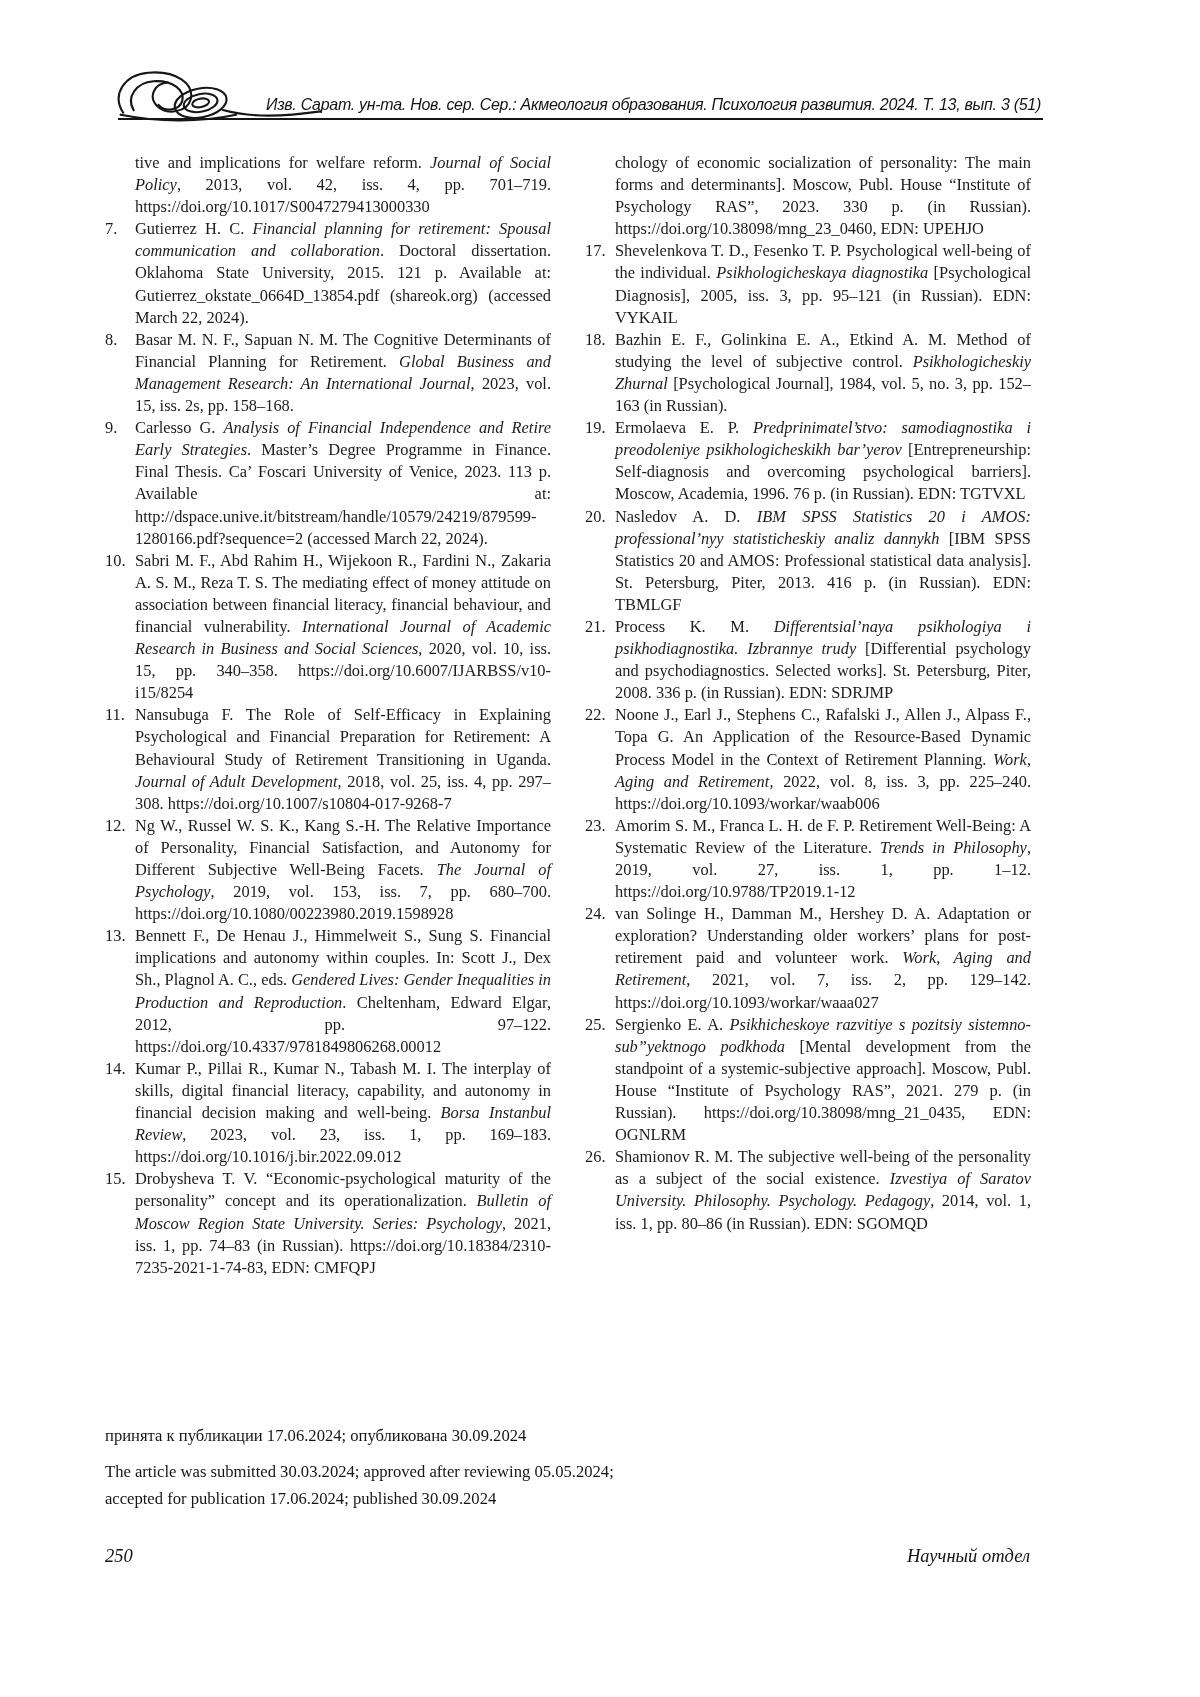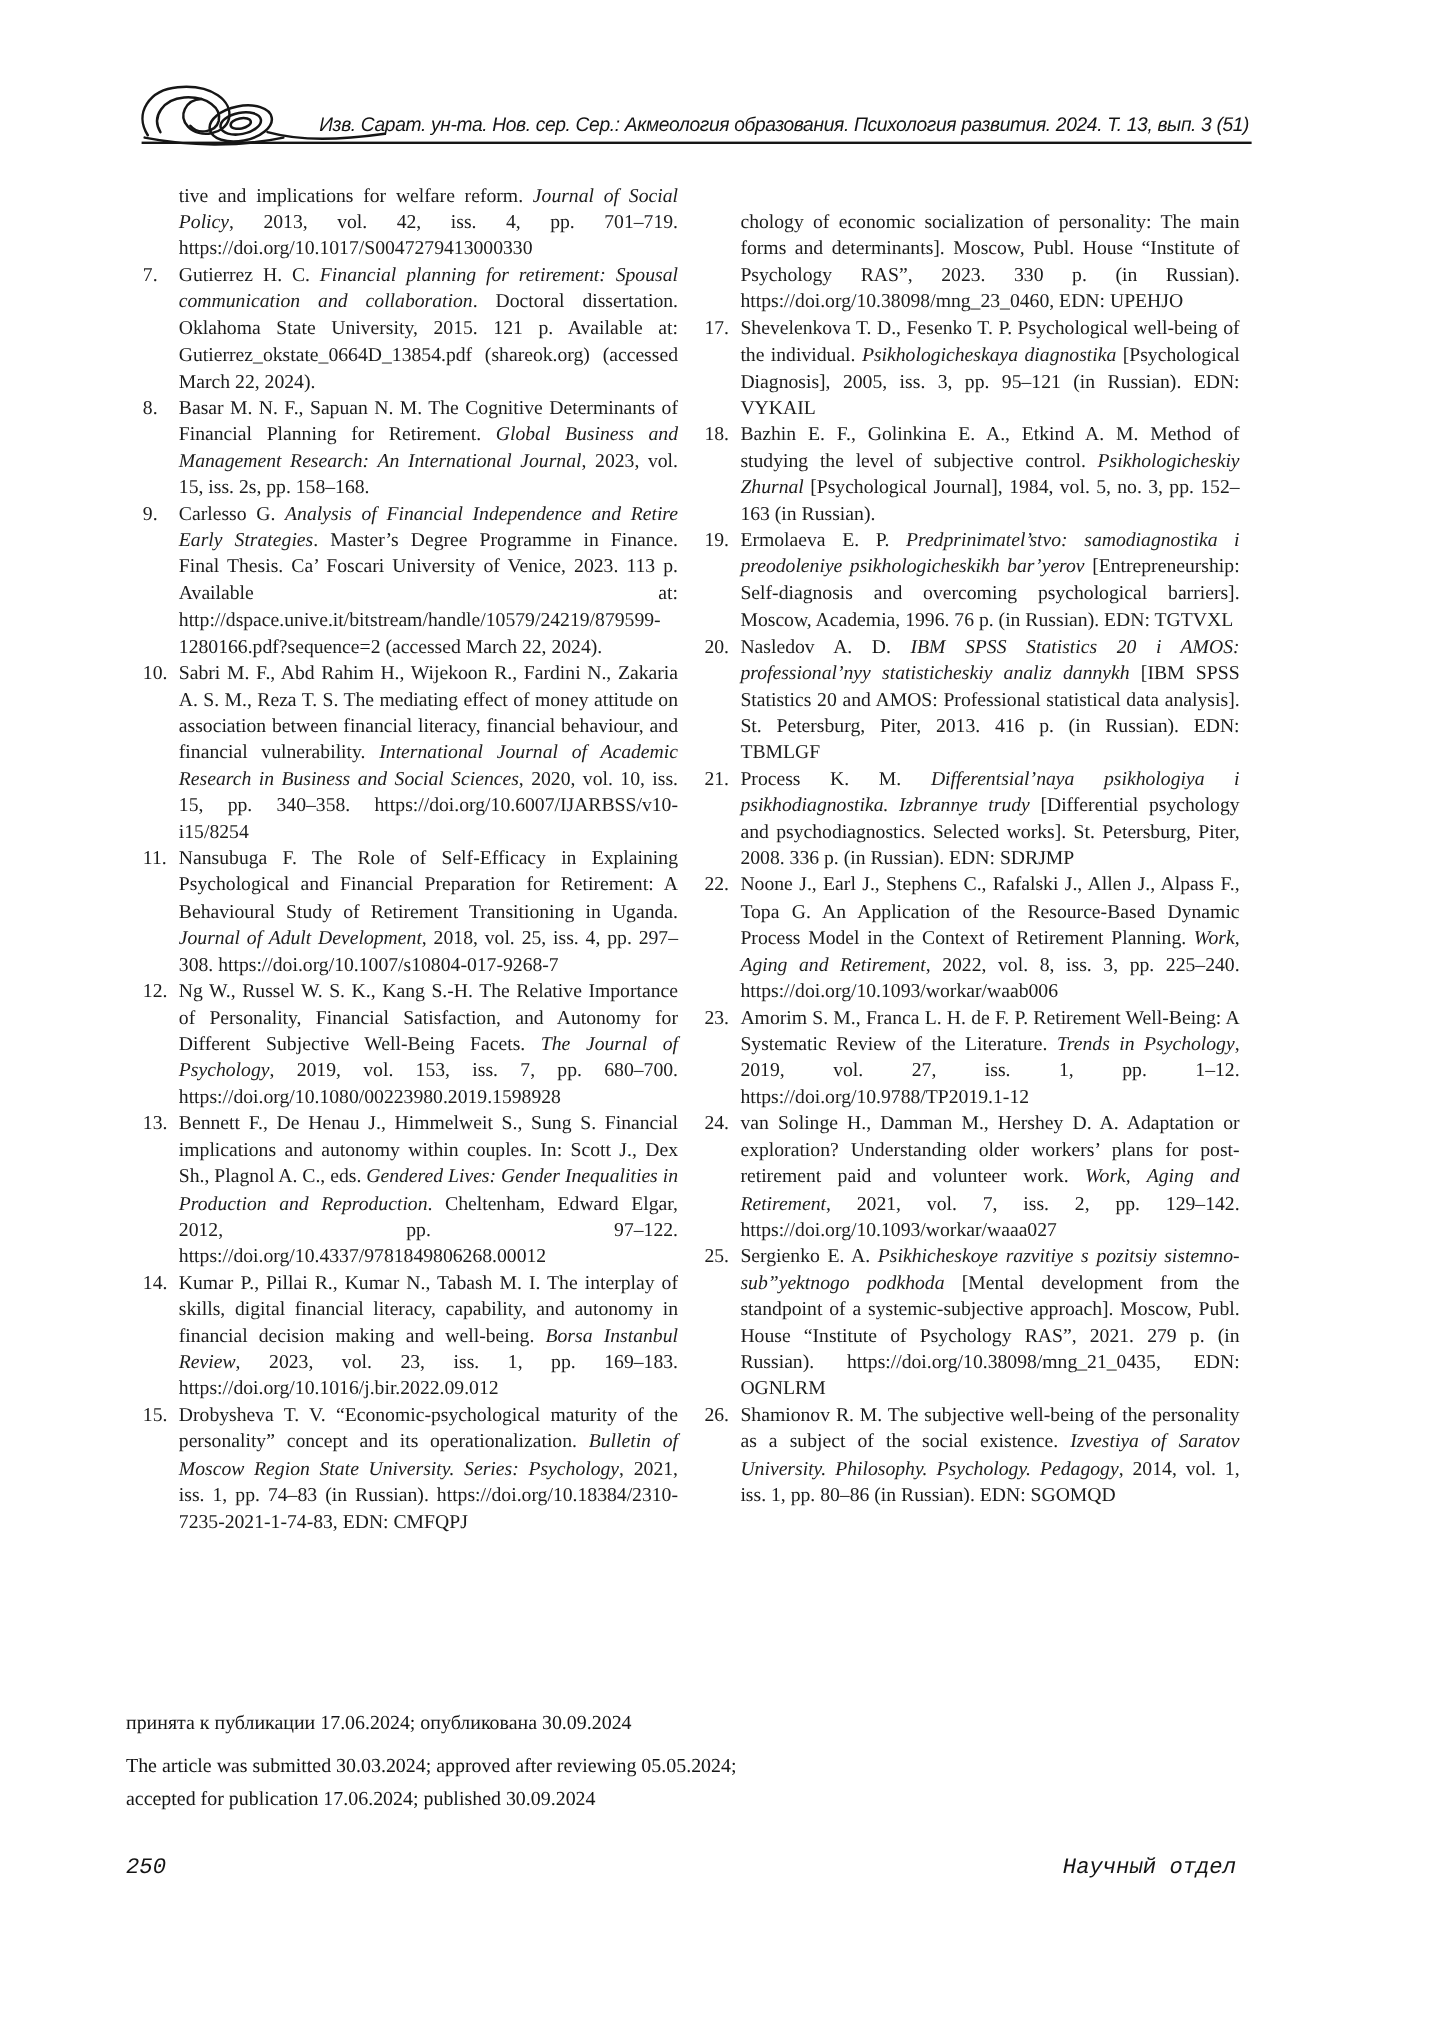--- a/index.html
+++ b/index.html
@@ -15,40 +15,40 @@
   }
   .logo-wrap { position:absolute; left:-4px; top:-4px; width:210px; height:58px; }
   .journal-line {
     position:absolute; right:2px; bottom:4px;
     font-family:"Liberation Sans", sans-serif;
     font-style:italic; font-size:16.5px; letter-spacing:-0.3px;
     white-space:nowrap; color:#141414;
     transform:scaleX(0.97); transform-origin:right center;
   }
   .cols {
-    position:absolute; left:119px; top:152px; width:930px;
-    display:flex; gap:22px;align-items:center;
+    position:absolute; left:105px; top:152px; width:930px;
+    display:flex; gap:34px;
   }
   .col {
     width:446px; text-align:justify;
     font-size:16.4px; line-height:22.1px; color:#1c1c1c;
   }
   .ref { position:relative; padding-left:30px; }
   .ref .num { position:absolute; left:0; top:0; }
   .it { font-style:italic; }
   .notes {
     position:absolute; left:105px; top:1422px; width:925px;
     font-size:16.6px; line-height:27px; color:#151515;
   }
   .note-block { margin-bottom:9px; }
   .note-line { display:block; }
   .page-footer {
     position:absolute; left:105px; top:1546px; width:925px;
     display:flex; justify-content:space-between; align-items:baseline;
-    font-family:Liberation Mono, monospace;
+    font-family:Liberation Serif, serif;
     font-style:italic; font-size:18.5px; color:#141414;
   }
 </style>
 </head>
 <body>
 
 <div class="page-header">
   <div class="logo-wrap">
     <svg viewBox="0 0 320 86" width="210" height="58">
       <g fill="none" stroke="#161616" stroke-width="3.2" stroke-linecap="round">
@@ -132,21 +132,21 @@
       <div class="ref">
     <span class="num">21.</span>
     <span class="txt"><span>Process K. M. </span><span class="it">Differentsial’naya psikhologiya i psikhodiagnostika. Izbrannye trudy</span><span> [Differential psychology and psychodiagnostics. Selected works]. St. Petersburg, Piter, 2008. 336 p. (in Russian). EDN: SDRJMP</span></span>
   </div>
       <div class="ref">
     <span class="num">22.</span>
     <span class="txt"><span>Noone J., Earl J., Stephens C., Rafalski J., Allen J., Alpass F., Topa G. An Application of the Resource-Based Dynamic Process Model in the Context of Retirement Planning. </span><span class="it">Work, Aging and Retirement</span><span>, 2022, vol. 8, iss. 3, pp. 225–240. https://doi.org/10.1093/workar/waab006</span></span>
   </div>
       <div class="ref">
     <span class="num">23.</span>
-    <span class="txt"><span>Amorim S. M., Franca L. H. de F. P. Retirement Well-Being: A Systematic Review of the Literature. </span><span class="it">Trends in Psychology</span><span>, 2019, vol. 27, iss. 1, pp. 1–12. https://doi.org/10.9788/TP2019.1-12</span></span>
+    <span class="txt"><span>Amorim S. M., Franca L. H. de F. P. Retirement Well-Being: A Systematic Review of the Literature. </span><span class="it">Trends in Philosophy</span><span>, 2019, vol. 27, iss. 1, pp. 1–12. https://doi.org/10.9788/TP2019.1-12</span></span>
   </div>
       <div class="ref">
     <span class="num">24.</span>
     <span class="txt"><span>van Solinge H., Damman M., Hershey D. A. Adaptation or exploration? Understanding older workers’ plans for post-retirement paid and volunteer work. </span><span class="it">Work, Aging and Retirement</span><span>, 2021, vol. 7, iss. 2, pp. 129–142. https://doi.org/10.1093/workar/waaa027</span></span>
   </div>
       <div class="ref">
     <span class="num">25.</span>
     <span class="txt"><span>Sergienko E. A. </span><span class="it">Psikhicheskoye razvitiye s pozitsiy sistemno-sub”yektnogo podkhoda</span><span> [Mental development from the standpoint of a systemic-subjective approach]. Moscow, Publ. House “Institute of Psychology RAS”, 2021. 279 p. (in Russian). https://doi.org/10.38098/mng_21_0435, EDN: OGNLRM</span></span>
   </div>
       <div class="ref">

